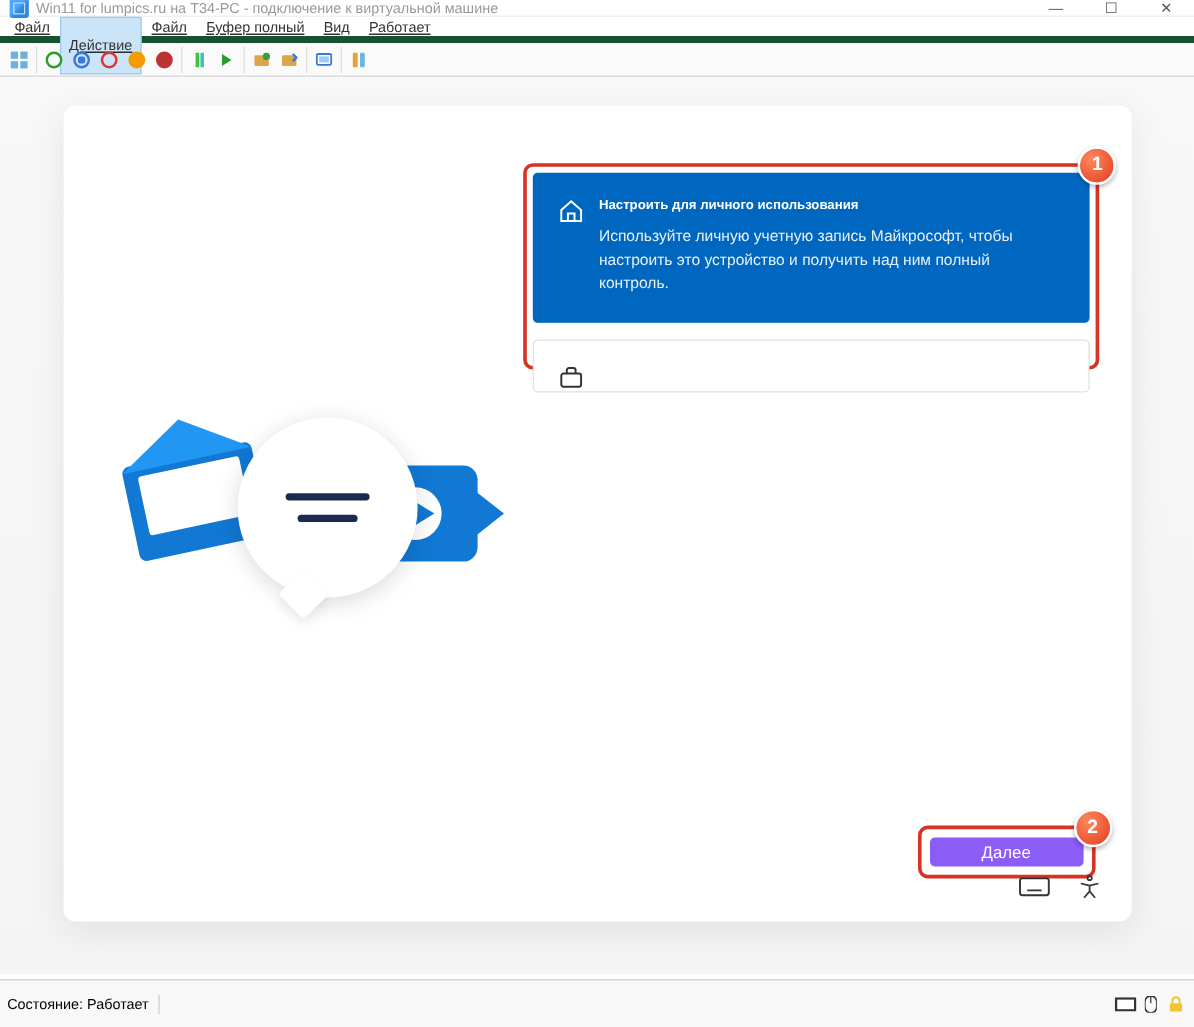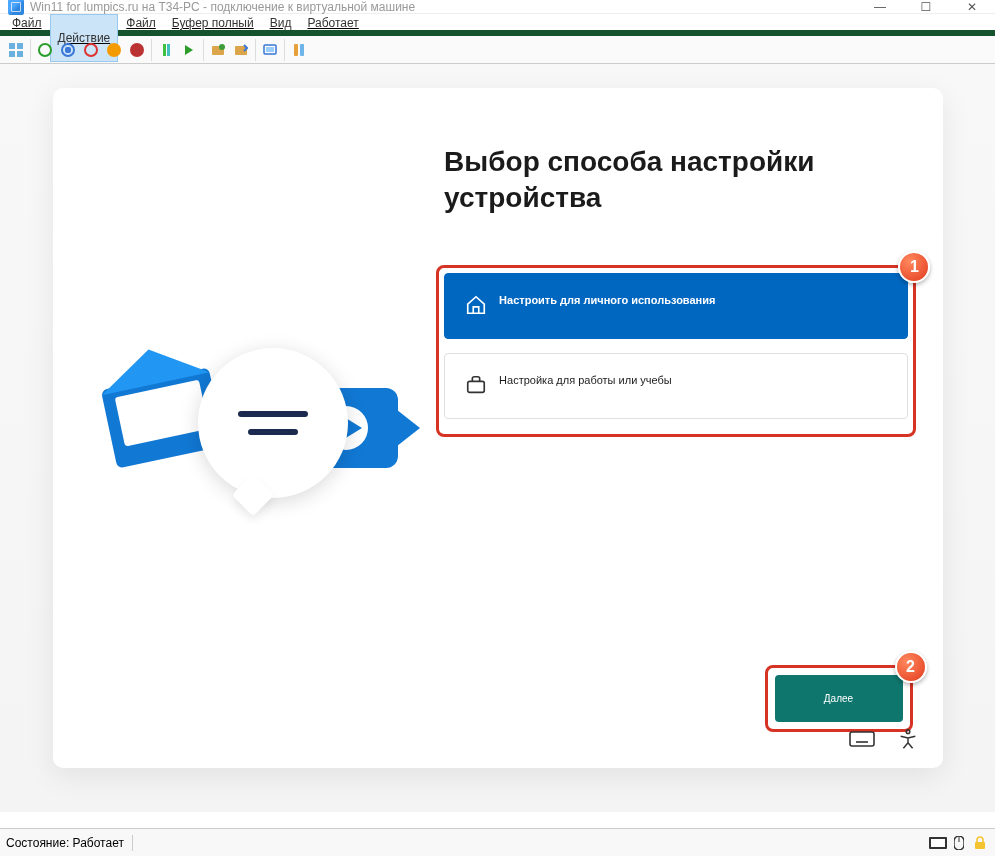--- a/index.html
+++ b/index.html
@@ -39,27 +39,27 @@
   .opt .opt-desc{font-size:13px;line-height:1.5;color:#6e6e6e;}
   .opt .opt-icon{position:absolute;left:20px;top:20px;width:22px;height:22px;color:#333;}
   .opt.selected{background:#0067c0;border-color:#0067c0;color:#fff;}
   .opt.selected .opt-title{color:#fff;font-weight:600;}
   .opt.selected .opt-desc{color:rgba(255,255,255,.9);}
   .opt.selected .opt-icon{color:#fff;}
 
   .anno{position:absolute;border:3px solid #d63324;border-radius:8px;pointer-events:none;}
   .anno-badge{position:absolute;width:32px;height:32px;border-radius:50%;background:radial-gradient(circle at 35% 30%,#ff885e,#e23b1d);color:#fff;font-weight:700;display:flex;align-items:center;justify-content:center;font-size:16px;border:2px solid #fff;box-shadow:0 2px 4px rgba(0,0,0,.3);}
 
-  .next-btn{width:128px;height:47px;background:#0f766e;color:#fff;border:none;border-radius:4px;font-size:10px;display:flex;align-items:center;justify-content:center;}
+  .next-btn{width:128px;height:24px;background:#8b5cf6;color:#fff;border:none;border-radius:4px;font-size:14px;display:flex;align-items:center;justify-content:center;}
   .next-wrap{position:absolute;right:40px;bottom:46px;}
 
   .bottom-icons{position:absolute;right:24px;bottom:12px;display:flex;gap:22px;color:#555;}
   .bottom-icons span{font-size:22px;}
 
-  .statusbar{position:absolute;bottom:0;left:0;right:0;height:28px;border-top:1px solid #ccc;display:flex;align-items:center;font-size:12px;padding:0 6px;background:#f8f8f8;}
+  .statusbar{position:absolute;bottom:0;left:0;right:0;height:40px;border-top:1px solid #ccc;display:flex;align-items:center;font-size:12px;padding:0 6px;background:#f8f8f8;}
   .statusbar .right{margin-left:auto;display:flex;gap:3px;align-items:center;}
   .sb-icon{width:18px;height:16px;display:flex;align-items:center;justify-content:center;font-size:13px;}
 
   
   .illus{position:relative;width:300px;height:180px;}
   .env{position:absolute;left:10px;top:40px;width:110px;height:80px;background:#1178d4;border-radius:6px;transform:rotate(-12deg);}
   .env::before{content:"";position:absolute;top:-30px;left:0;border-left:55px solid transparent;border-right:55px solid transparent;border-bottom:35px solid #2196f3;}
   .env::after{content:"";position:absolute;top:10px;left:12px;right:12px;height:50px;background:#fff;border-radius:3px;}
   .bubble{position:absolute;left:100px;top:10px;width:150px;height:150px;background:#fff;border-radius:50%;box-shadow:0 4px 20px rgba(0,0,0,.15);display:flex;align-items:center;justify-content:center;flex-direction:column;gap:12px;}
   .bubble::after{content:"";position:absolute;bottom:-12px;left:40px;width:30px;height:30px;background:#fff;border-radius:4px;transform:rotate(45deg);box-shadow:4px 4px 10px rgba(0,0,0,.08);}
@@ -173,44 +173,43 @@
         <div class="cam">
             <div class="lens"></div>
           </div>
         <div class="bubble">
           <div class="line"></div>
             <div class="line short"></div>
         </div>
       </div>
     </div>
     <div class="right-col">
-      <h1 class="heading">Выбор способа настройки устройства</h1>
 
       <div style="position:relative;">
         <div class="opt selected">
           <span class="opt-icon">
             <svg width="22" height="22" viewBox="0 0 24 24" fill="none" stroke="currentColor" stroke-width="1.8">
                 <path d="M3 11 L12 3 L21 11 V21 H3 Z"></path>
                 <path d="M9 21 V14 H15 V21"></path>
               </svg>
           </span>
           <div class="opt-title">Настроить для личного использования</div>
+          <div class="opt-desc">Используйте личную учетную запись Майкрософт, чтобы настроить это устройство и получить над ним полный контроль.</div>
         </div>
         <div class="anno" style="top:-8px;left:-8px;right:-8px;height:172px;"></div>
         <div class="anno-badge" style="top:-22px;right:-22px;">1</div>
       </div>
 
       <div class="opt">
         <span class="opt-icon">
           <svg width="22" height="22" viewBox="0 0 24 24" fill="none" stroke="currentColor" stroke-width="1.8">
               <rect x="3" y="8" width="18" height="12" rx="2"></rect>
               <path d="M8 8 V5 a2 2 0 0 1 2-2 h4 a2 2 0 0 1 2 2 V8"></path>
             </svg>
         </span>
-        <div class="opt-title">Настройка для работы или учебы</div>
       </div>
     </div>
 
     <div class="next-wrap" style="position:absolute;">
       <button class="next-btn">Далее</button>
       <div class="anno" style="top:-10px;left:-10px;right:-10px;bottom:-10px;"></div>
       <div class="anno-badge" style="top:-24px;right:-24px;">2</div>
     </div>
 
     <div class="bottom-icons">

